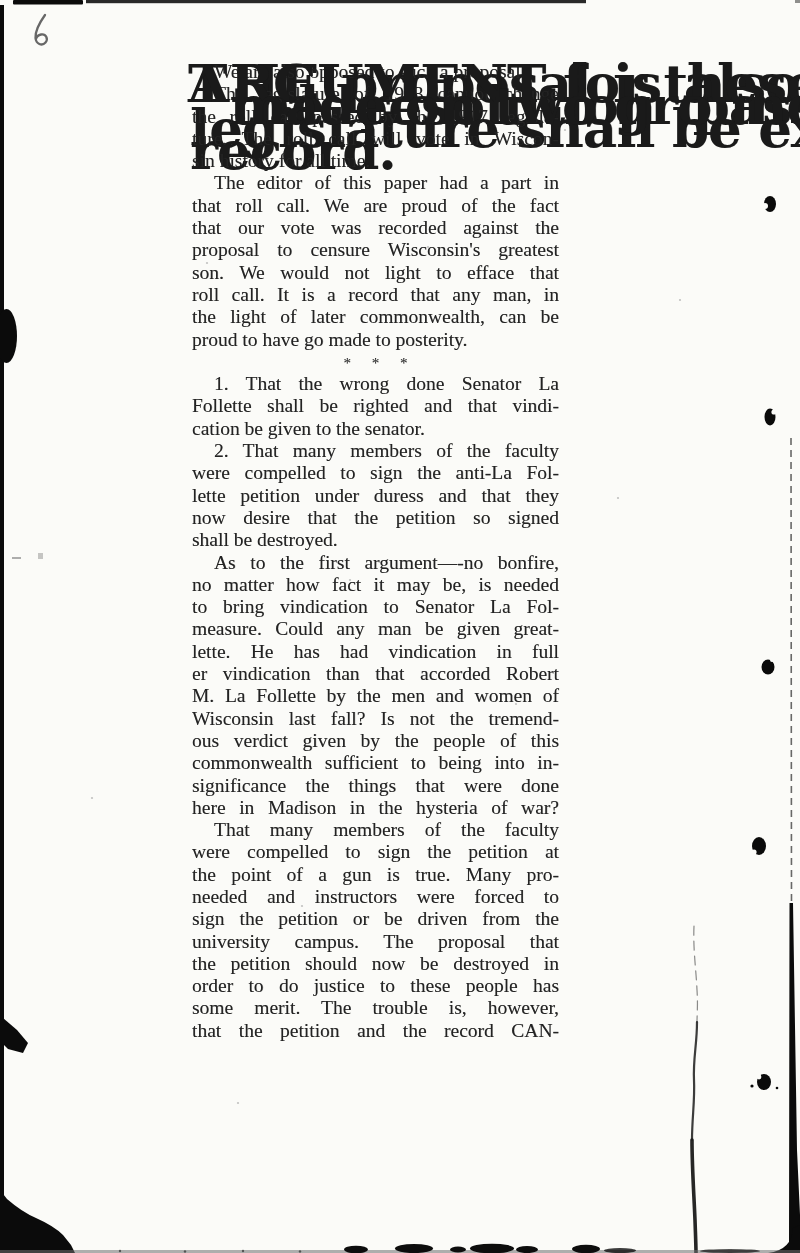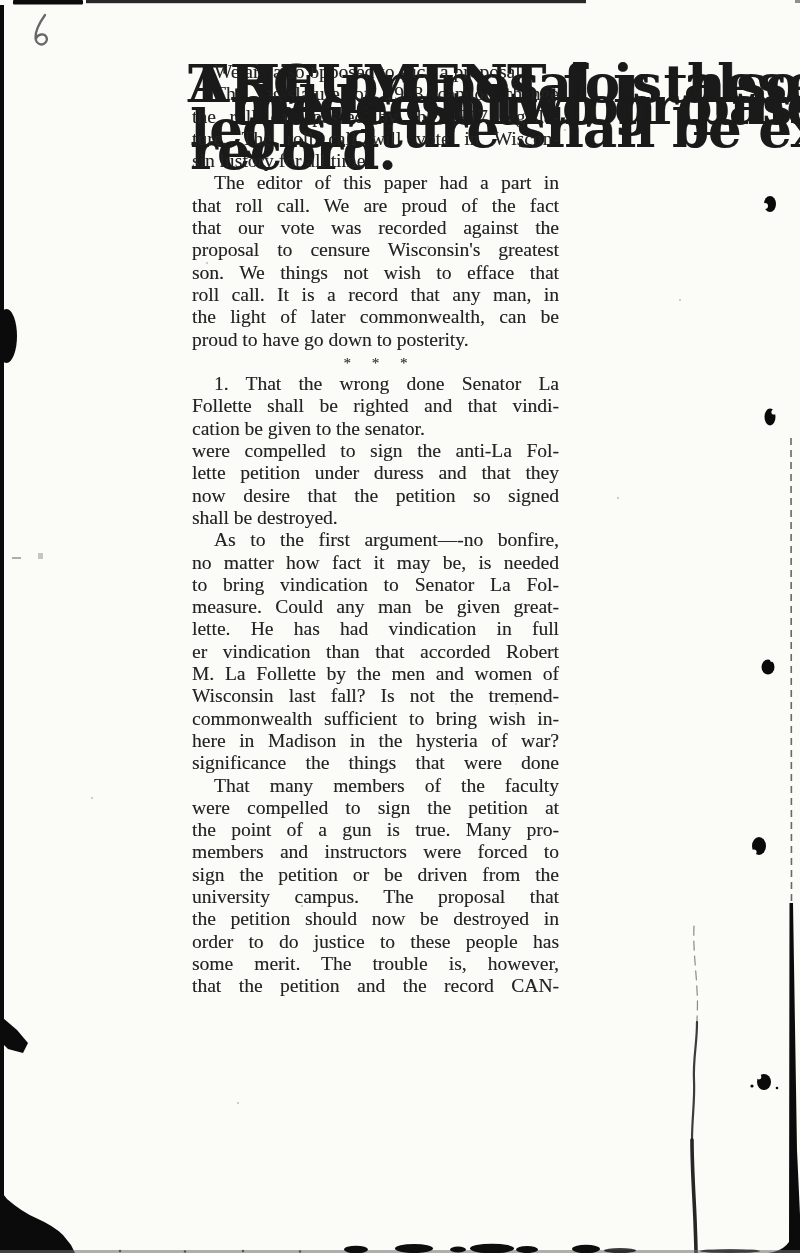--- a/index.html
+++ b/index.html
@@ -147,60 +147,62 @@
         <div class="line indent">The legislature of 1923 cannot change</div>
         <div class="line">the roll call passed by the 1917 legisla-</div>
         <div class="line">ture. The roll call will vote in Wiscon-</div>
         <div class="line last">sin history for all time.</div>
       </div>
       <div class="para plain">
         <div class="line indent">The editor of this paper had a part in</div>
         <div class="line">that roll call. We are proud of the fact</div>
         <div class="line">that our vote was recorded against the</div>
         <div class="line">proposal to censure Wisconsin's greatest</div>
-        <div class="line">son. We things not wish to efface that</div>
+        <div class="line">son. We would not light to efface that</div>
         <div class="line">roll call. It is a record that any man, in</div>
         <div class="line">the light of later commonwealth, can be</div>
-        <div class="line last">proud to have go down to posterity.</div>
+        <div class="line last">proud to have go made to posterity.</div>
       </div>
       <div class="separator">* * *</div>
       <div class="para dropcap">
         <span class="dropcap">A</span>
         <div class="line dc-offset">RGUMENT for these proposals is</div>
         <div class="line last dc-offset">made on two grounds:</div>
       </div>
       <div class="para plain">
         <div class="line indent">1. That the wrong done Senator La</div>
         <div class="line">Follette shall be righted and that vindi-</div>
         <div class="line last">cation be given to the senator.</div>
       </div>
       <div class="para plain">
+        <div class="line indent">2. That many members of the faculty</div>
         <div class="line">were compelled to sign the anti-La Fol-</div>
         <div class="line">lette petition under duress and that they</div>
         <div class="line">now desire that the petition so signed</div>
         <div class="line last">shall be destroyed.</div>
       </div>
       <div class="para plain">
         <div class="line indent">As to the first argument—-no bonfire,</div>
         <div class="line">no matter how fact it may be, is needed</div>
         <div class="line">to bring vindication to Senator La Fol-</div>
         <div class="line">measure. Could any man be given great-</div>
         <div class="line">lette. He has had vindication in full</div>
         <div class="line">er vindication than that accorded Robert</div>
         <div class="line">M. La Follette by the men and women of</div>
         <div class="line">Wisconsin last fall? Is not the tremend-</div>
-        <div class="line">commonwealth sufficient to bring wish in-</div>
+        <div class="line">ous verdict given by the people of this</div>
+        <div class="line">commonwealth sufficient to being into in-</div>
+        <div class="line">significance the things that were done</div>
         <div class="line">here in Madison in the hysteria of war?</div>
-        <div class="line">significance the things that were done</div>
       </div>
       <div class="para plain">
         <div class="line indent">That many members of the faculty</div>
         <div class="line">were compelled to sign the petition at</div>
         <div class="line">the point of a gun is true. Many pro-</div>
-        <div class="line">members and instructors were forced to</div>
+        <div class="line">needed and instructors were forced to</div>
         <div class="line">sign the petition or be driven from the</div>
         <div class="line">university campus. The proposal that</div>
         <div class="line">the petition should now be destroyed in</div>
         <div class="line">order to do justice to these people has</div>
         <div class="line">some merit. The trouble is, however,</div>
         <div class="line">that the petition and the record CAN-</div>
       </div>
     </div>
 </div>
 

